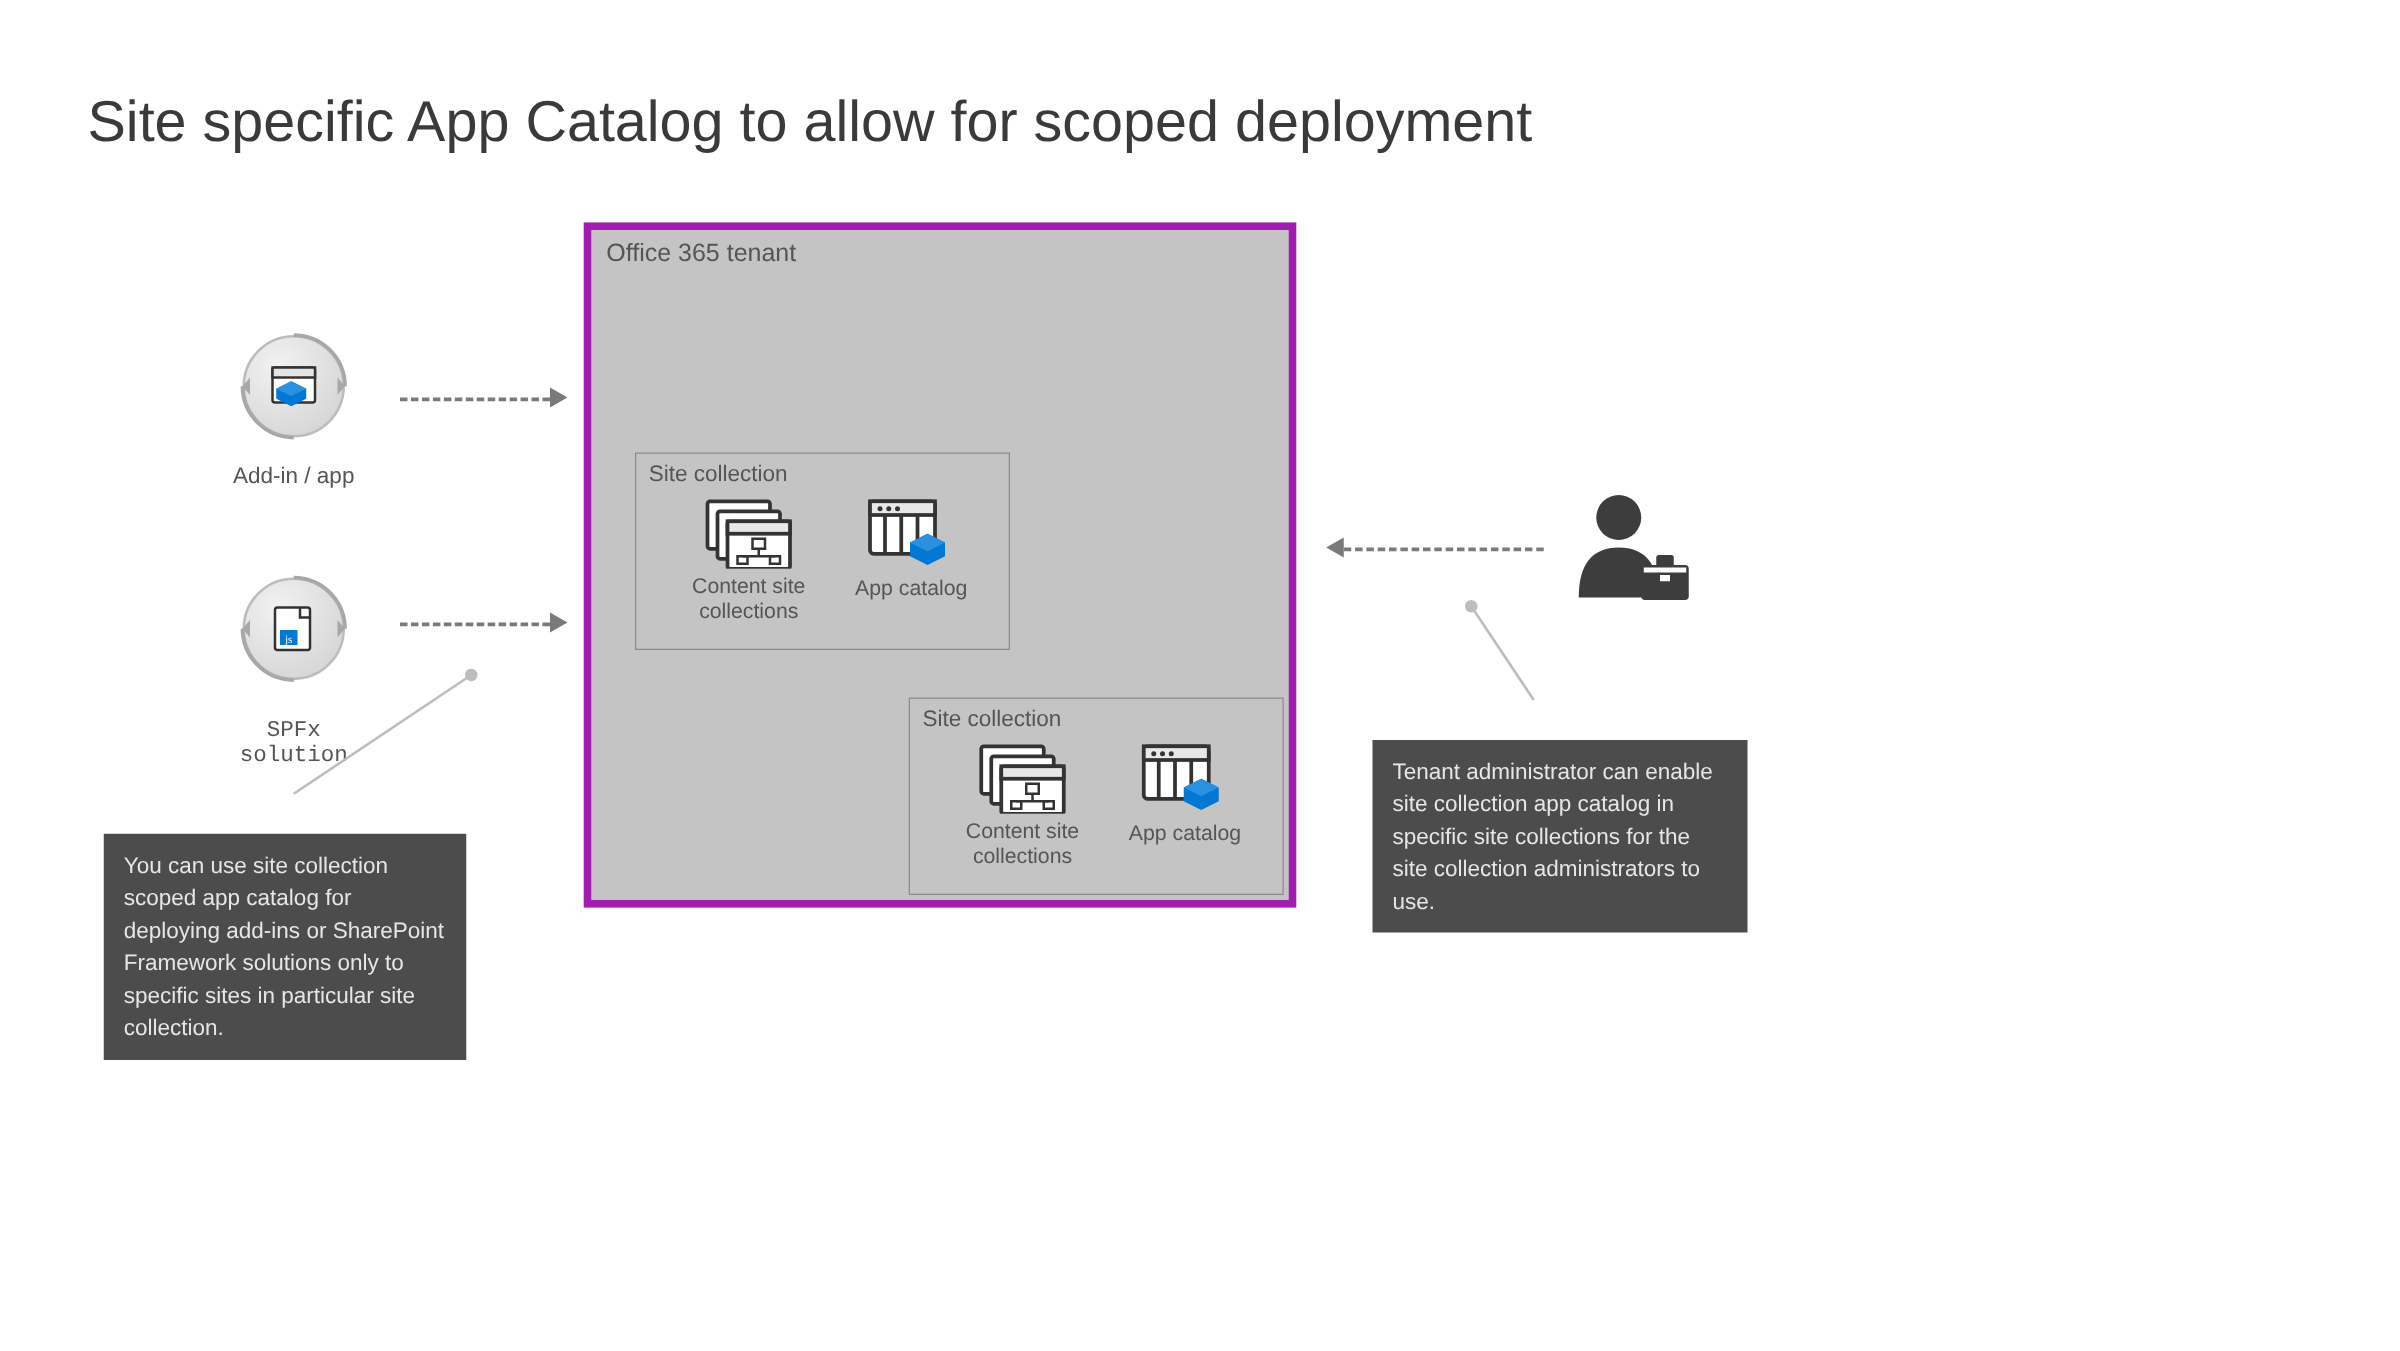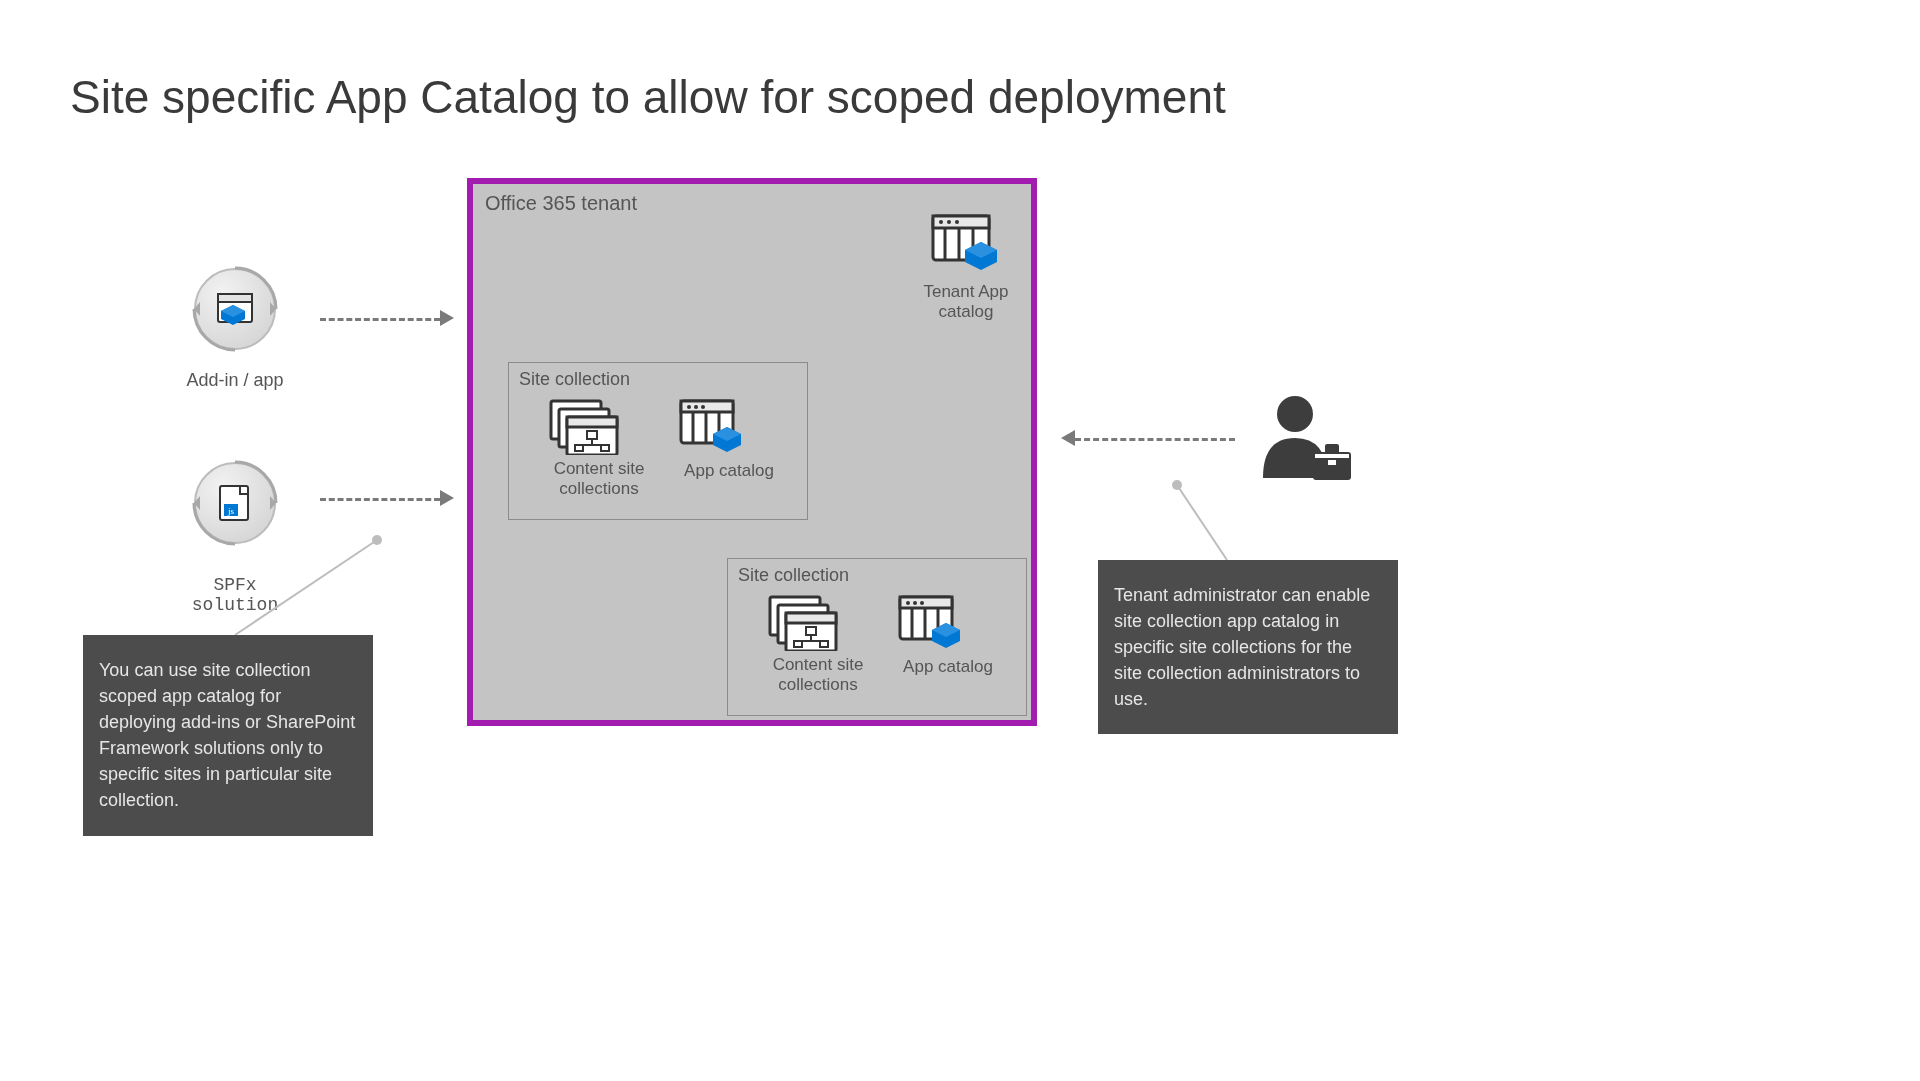--- a/index.html
+++ b/index.html
@@ -6,33 +6,33 @@
   html, body { width: 1920px; height: 1081px; background: #fff; font-family: "Segoe UI Light", "Segoe UI", Arial, sans-serif; color: #333; }
   .stage { position: relative; width: 1920px; height: 1081px; }
   .title { position: absolute; left: 70px; top: 70px; font-size: 46px; font-weight: 300; color: #3a3a3a; }
   .tenant-box { position: absolute; left: 467px; top: 178px; width: 570px; height: 548px; background: #c4c4c4; border: 6px solid #a21caf; }
   .tenant-label { position: absolute; left: 12px; top: 8px; font-size: 20px; color: #555; }
   .site-box { position: absolute; background: #c4c4c4; border: 1px solid #8b8b8b; }
   .site-box.sb1 { left: 35px; top: 178px; width: 300px; height: 158px; }
   .site-box.sb2 { left: 254px; top: 374px; width: 300px; height: 158px; }
   .site-label { position: absolute; left: 10px; top: 6px; font-size: 18px; color: #555; }
   .icon-label { font-size: 17px; color: #555; text-align: center; line-height: 1.2; }
-  .note-box { position: absolute; background: #4c4c4c; color: #e6e6e6; font-size: 18px; line-height: 1.45; padding: 22px 16px; font-weight: 300; }
+  .note-box { position: absolute; background: #4c4c4c; color: #e6e6e6; font-size: 18px; line-height: 1.45; padding: 12px 16px; font-weight: 300; margin-top: 32px; }
   .note1 { left: 83px; top: 635px; width: 290px; }
   .note2 { left: 1098px; top: 560px; width: 300px; }
   .circle-icon { position: absolute; width: 90px; height: 90px; }
   .ci1 { left: 190px; top: 264px; }
   .ci2 { left: 190px; top: 458px; }
   .circle-cap { position: absolute; width: 140px; text-align: center; font-size: 18px; color: #555; }
   .cap1 { left: 165px; top: 370px; }
   .cap2 { left: 165px; top: 575px; font-family: Liberation Mono, monospace; }
   .tenant-app { position: absolute; left: 438px; top: 30px; width: 110px; text-align:center; }
   .tenant-app .icon-label { margin-top: 6px; }
   .sc-group { position: absolute; display: flex; gap: 30px; }
-  .sc-item { display:flex; flex-direction:column; align-items:flex-start; }
+  .sc-item { display:flex; flex-direction:column; align-items:center; }
   .sc-item .icon-label { margin-top: 4px; width: 100px; }
   .sb1 .sc-group { left: 40px; top: 36px; }
   .sb2 .sc-group { left: 40px; top: 36px; }
   .arrow-line { border-top: 3px dashed #7a7a7a; position:absolute; height:0; }
   .arrow-head-r { position:absolute; width:0; height:0; border-top:8px solid transparent; border-bottom:8px solid transparent; border-left:14px solid #7a7a7a; }
   .arrow-head-l { position:absolute; width:0; height:0; border-top:8px solid transparent; border-bottom:8px solid transparent; border-right:14px solid #7a7a7a; }
   .callout-dot { position:absolute; width:10px; height:10px; background:#bdbdbd; border-radius:50%; }
   .admin-icon { position:absolute; left:1255px; top:390px; }
 </style>
 </head>
@@ -80,35 +80,20 @@
 
   <div class="arrow-line" style="left:320px; top:318px; width:120px;"></div>
   <div class="arrow-head-r" style="left:440px; top:310px;"></div>
 
   <div class="arrow-line" style="left:320px; top:498px; width:120px;"></div>
   <div class="arrow-head-r" style="left:440px; top:490px;"></div>
 
   <div class="tenant-box">
     <div class="tenant-label">Office 365 tenant</div>
 
-    <div class="tenant-app">
-      <svg width="70" height="58" viewBox="0 0 70 58">
-        <rect x="2" y="2" width="56" height="44" rx="3" fill="#fff" stroke="#333" stroke-width="3"></rect>
-        <rect x="2" y="2" width="56" height="12" fill="#e8e8e8" stroke="#333" stroke-width="3"></rect>
-        <circle cx="10" cy="8" r="2" fill="#333"></circle>
-          <circle cx="18" cy="8" r="2" fill="#333"></circle>
-          <circle cx="26" cy="8" r="2" fill="#333"></circle>
-        <line x1="14" y1="14" x2="14" y2="46" stroke="#333" stroke-width="3"></line>
-        <line x1="28" y1="14" x2="28" y2="46" stroke="#333" stroke-width="3"></line>
-        <line x1="42" y1="14" x2="42" y2="46" stroke="#333" stroke-width="3"></line>
-        <polygon points="50,28 66,36 66,48 50,56 34,48 34,36" fill="#0078d4"></polygon>
-        <polygon points="50,28 66,36 50,44 34,36" fill="#2a91e0"></polygon>
-      </svg>
-      <div class="icon-label">Tenant App catalog</div>
-    </div>
 
     <div class="site-box sb1">
       <div class="site-label">Site collection</div>
       <div class="sc-group">
         <div class="sc-item">
           <svg width="70" height="56" viewBox="0 0 70 56">
             <rect x="2" y="2" width="50" height="38" rx="2" fill="#fff" stroke="#333" stroke-width="3"></rect>
             <rect x="10" y="10" width="50" height="38" rx="2" fill="#fff" stroke="#333" stroke-width="3"></rect>
             <rect x="18" y="18" width="50" height="38" rx="2" fill="#fff" stroke="#333" stroke-width="3"></rect>
             <rect x="18" y="18" width="50" height="10" fill="#e8e8e8" stroke="#333" stroke-width="3"></rect>

